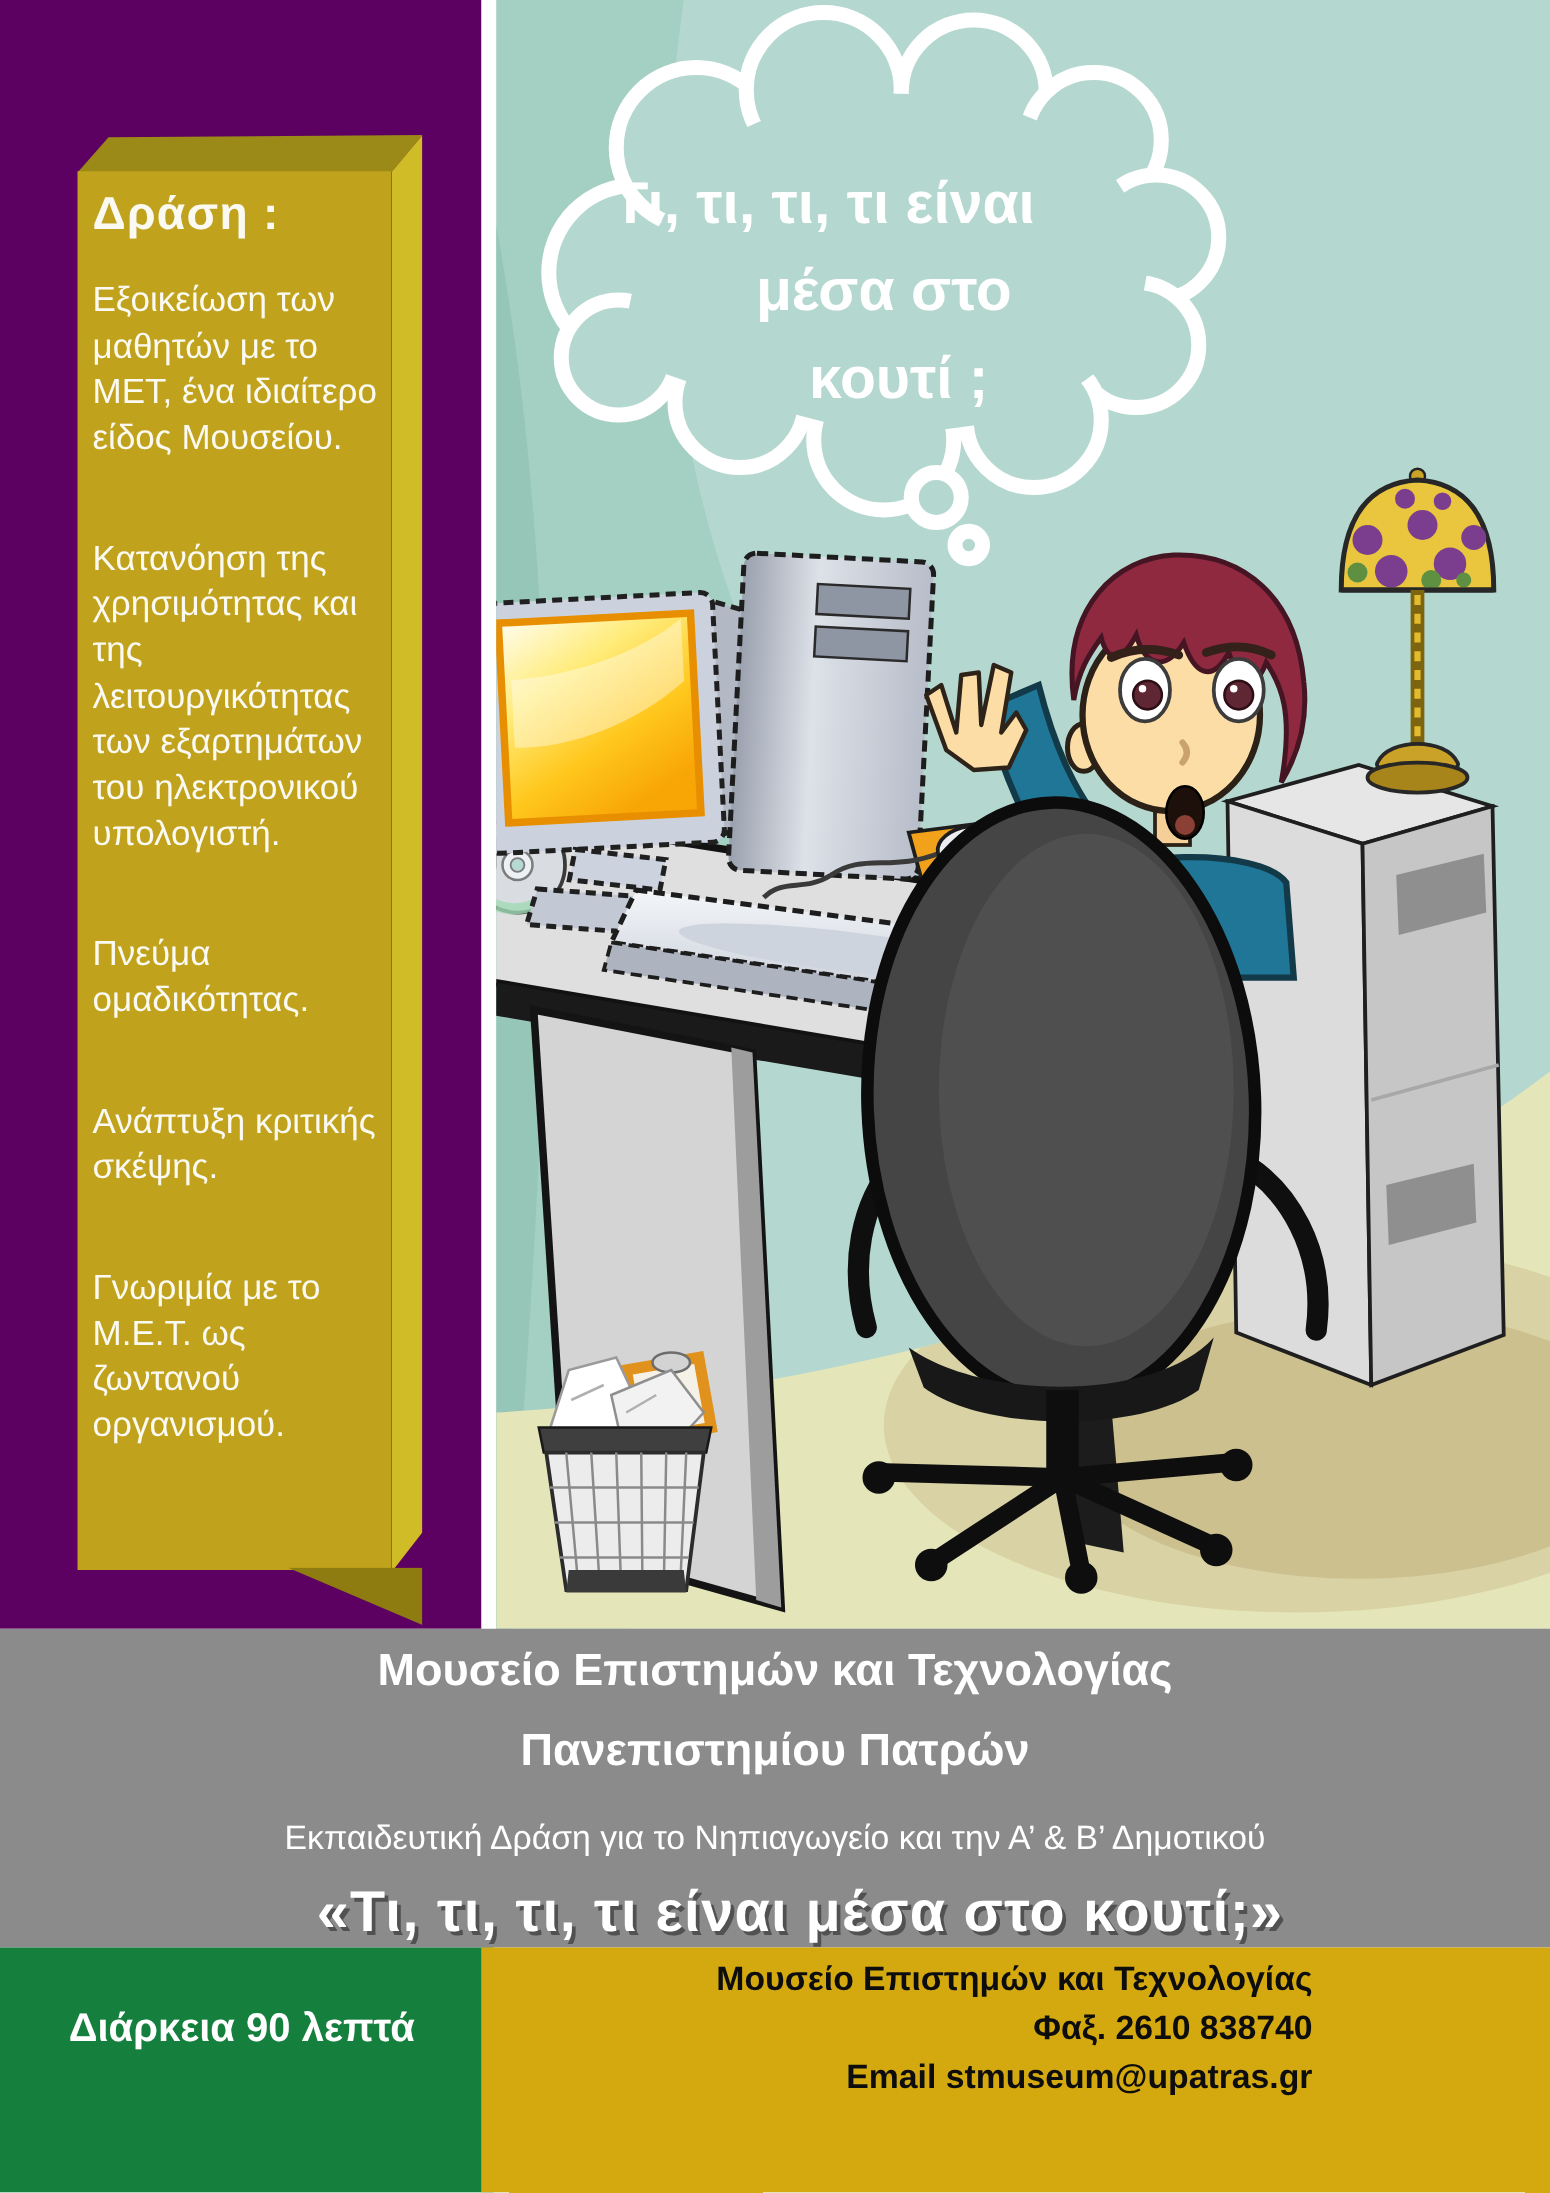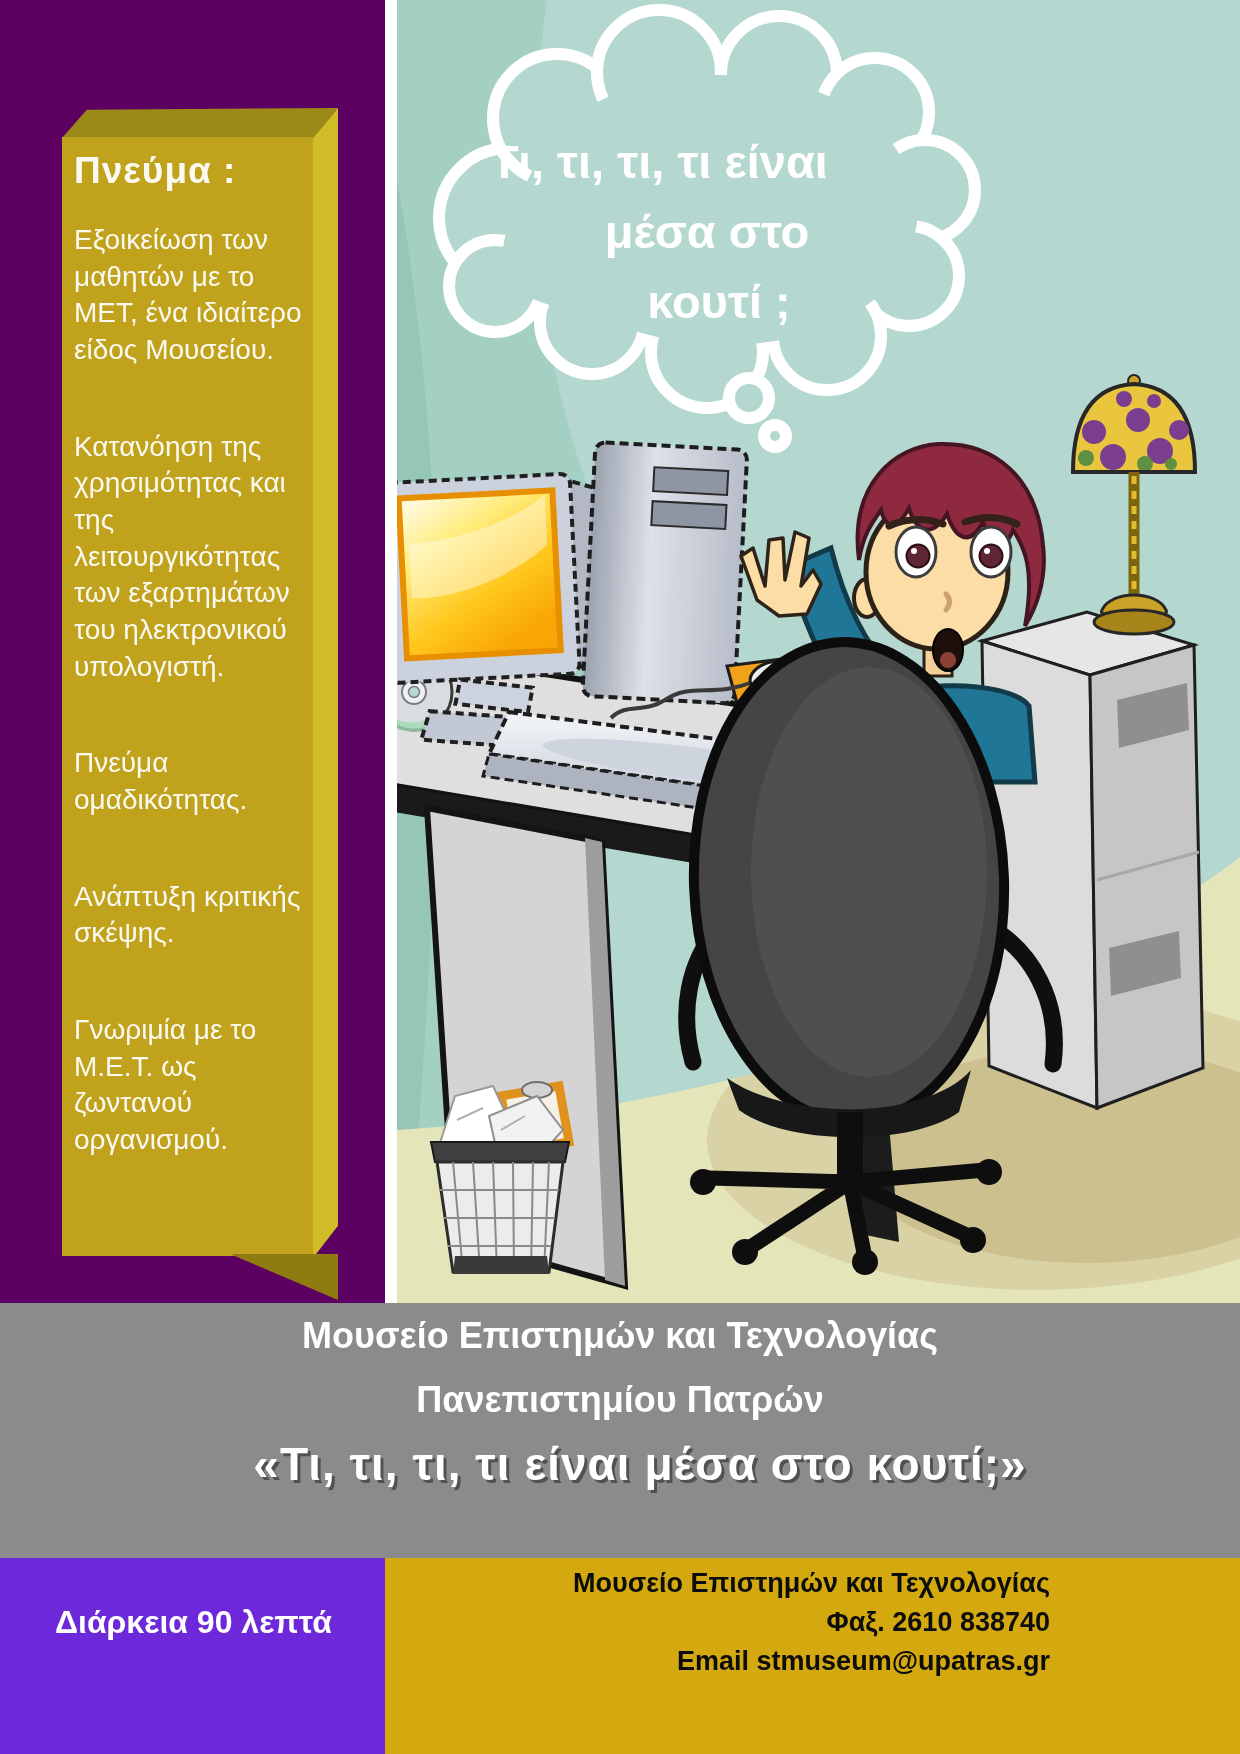--- a/index.html
+++ b/index.html
@@ -26,38 +26,38 @@
   .gray-band{position:absolute;left:0;top:1303px;width:1240px;height:255px;background:#8b8b8b;
     color:#ffffff;text-align:center;}
   .gb1{padding-top:12px;font-size:36px;font-weight:bold;}
   .gb2{margin-top:22px;font-size:36px;font-weight:bold;}
   .gb3{margin-top:34px;font-size:27px;font-weight:400;}
   .gb4{margin-top:16px;font-size:46px;font-weight:bold;letter-spacing:1px;
     text-shadow:3px 3px 0 rgba(70,70,70,0.85);margin-left:40px;}
 
   
   .footer{position:absolute;left:0;top:1558px;width:1240px;height:196px;}
-  .footer-purple{position:absolute;left:0;top:0;width:385px;height:196px;background:#6d28d9;padding-left:10px;}
+  .footer-purple{position:absolute;left:0;top:0;width:385px;height:196px;background:#15803d;padding-left:10px;}
   .duration{position:absolute;left:55px;top:46px;color:#ffffff;font-size:32px;font-weight:bold;}
   .footer-gold{position:absolute;left:385px;top:0;width:855px;height:196px;background:#d3a90f;}
   .contact{position:absolute;right:190px;top:6px;text-align:right;color:#0d0d0d;
     font-size:27px;font-weight:bold;line-height:39px;}
 </style>
 </head>
 <body>
 
 <div class="poster">
 
   <div class="sidebar">
     <div class="box-top"></div>
     <div class="box-side"></div>
     <div class="box-front"></div>
     <div class="box-fold"></div>
     <div class="box-text">
-      <h2>Πνεύμα :</h2>
+      <h2>Δράση :</h2>
       <p>Εξοικείωση των μαθητών με το ΜΕΤ, ένα ιδιαίτερο είδος Μουσείου.</p>
       <p>Κατανόηση  της χρησιμότητας και της λειτουργικότητας των εξαρτημάτων του ηλεκτρονικού υπολογιστή.</p>
       <p>Πνεύμα ομαδικότητας.</p>
       <p>Ανάπτυξη κριτικής σκέψης.</p>
       <p>Γνωριμία με το Μ.Ε.Τ. ως ζωντανού οργανισμού.</p>
     </div>
   </div>
 
   <div class="scene">
     <svg viewBox="0 0 855 1303" width="855" height="1303" xmlns="http://www.w3.org/2000/svg">
@@ -250,20 +250,21 @@
         <path d="M549,594 Q556,602 549,610" stroke="#c9a36b" stroke-width="5" fill="none" stroke-linecap="round"></path>
         <ellipse cx="551" cy="650" rx="15" ry="21" fill="#1d0f0a" stroke="#000000" stroke-width="2"></ellipse>
         <ellipse cx="551" cy="660" rx="8" ry="8" fill="#8a4034"></ellipse>
       </g>
     </svg>
   </div>
 
   <div class="gray-band">
     <div class="gb1">Μουσείο Επιστημών και Τεχνολογίας</div>
     <div class="gb2">Πανεπιστημίου Πατρών</div>
+    <div class="gb3">Εκπαιδευτική Δράση για το Νηπιαγωγείο και την Α’ &amp; Β’ Δημοτικού</div>
     <div class="gb4">«Τι, τι, τι, τι είναι μέσα στο κουτί;»</div>
   </div>
 
   <div class="footer">
     <div class="footer-purple">
       <div class="duration">Διάρκεια  90 λεπτά</div>
     </div>
     <div class="footer-gold">
       <div class="contact">
         <div>Μουσείο Επιστημών και Τεχνολογίας</div>

